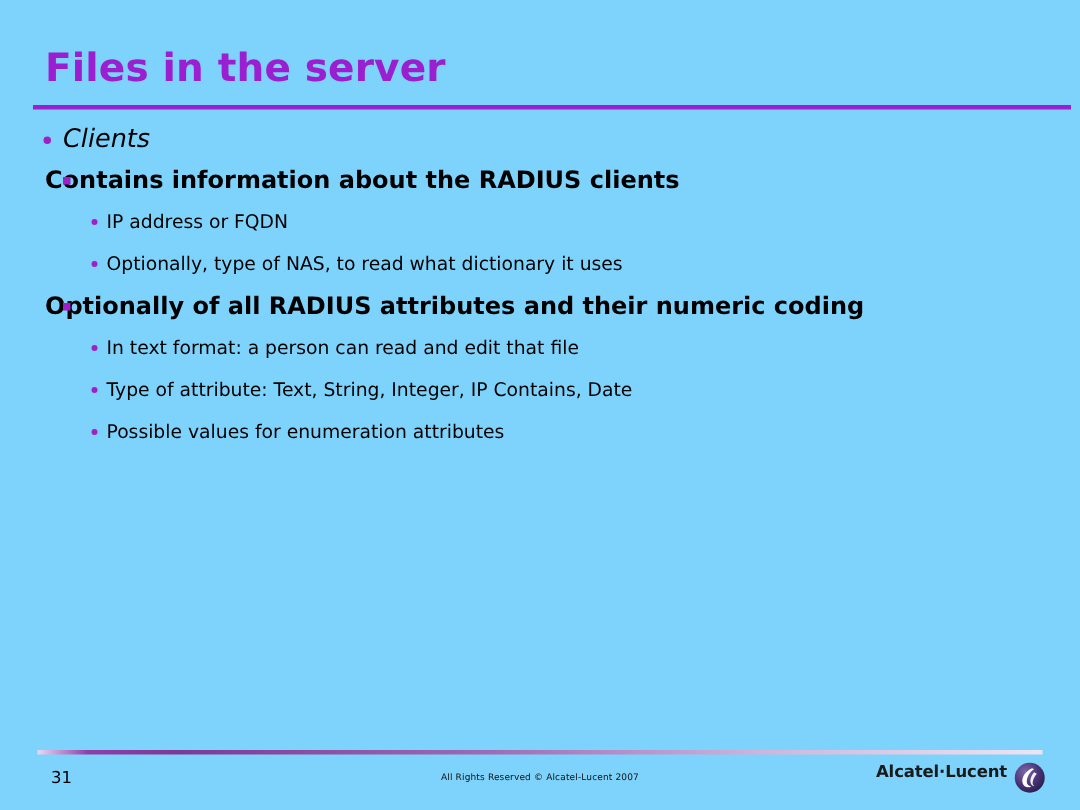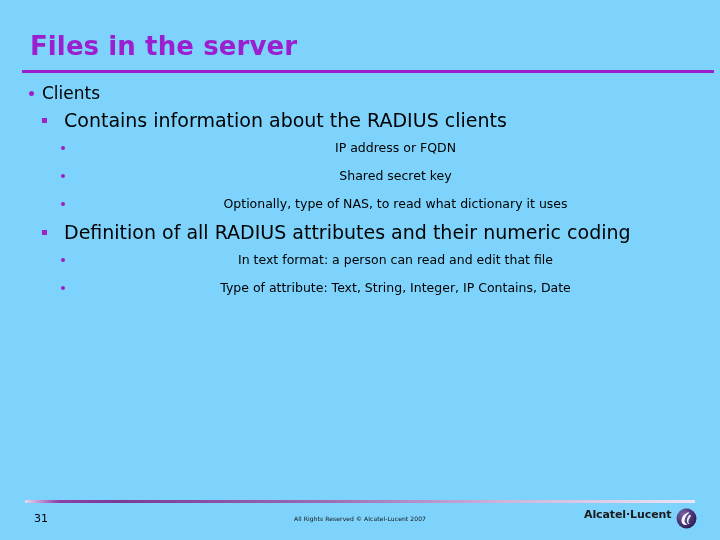--- a/index.html
+++ b/index.html
@@ -52,55 +52,55 @@
     color: #000000;
     white-space: nowrap;
   }
 
   
   .lvl1 {
     padding-left: 42px;
     font-size: 17px;
     height: 26px;
     line-height: 26px;
+    font-style: italic;
   }
   .lvl1 .bullet {
     position: absolute;
     left: 29px;
     top: 11px;
     width: 5px;
     height: 5px;
     border-radius: 50%;
     background: #A020C8;
   }
 
   
   .lvl2 {
-    padding-left: 64px;
-    font-size: 19px;
+    padding-left: 30px;
+    font-size: 16px;
     height: 28px;
     line-height: 28px;
-    font-weight: normal;
+    font-weight: bold;
   }
   .lvl2 .bullet {
     position: absolute;
     left: 42px;
     top: 12px;
     width: 5px;
     height: 5px;
     background: #A020C8;
   }
 
   
   .lvl3 {
     padding-left: 71px;
     font-size: 12.5px;
     height: 28px;
     line-height: 28px;
-    text-align: center;
   }
   .lvl3 .bullet {
     position: absolute;
     left: 61px;
     top: 12px;
     width: 4px;
     height: 4px;
     border-radius: 50%;
     background: #A020C8;
   }
@@ -173,46 +173,46 @@
     <div class="line lvl2">
       <span class="bullet"></span>
       <span>Contains information about the RADIUS clients</span>
     </div>
 
     <div class="line lvl3">
       <span class="bullet"></span>
       <span>IP address or FQDN</span>
     </div>
 
-    <div class="line lvl3">
-      <span class="bullet"></span>
-      <span>Shared secret key</span>
-    </div>
 
     <div class="line lvl3">
       <span class="bullet"></span>
       <span>Optionally, type of NAS, to read what dictionary it uses</span>
     </div>
 
 
     <div class="line lvl2">
       <span class="bullet"></span>
-      <span>Definition of all RADIUS attributes and their numeric coding</span>
+      <span>Optionally of all RADIUS attributes and their numeric coding</span>
     </div>
 
     <div class="line lvl3">
       <span class="bullet"></span>
       <span>In text format: a person can read and edit that file</span>
     </div>
 
     <div class="line lvl3">
       <span class="bullet"></span>
       <span>Type of attribute: Text, String, Integer, IP Contains, Date</span>
     </div>
 
+    <div class="line lvl3">
+      <span class="bullet"></span>
+      <span>Possible values for enumeration attributes</span>
+    </div>
   </div>
 
   <div class="footer-rule"></div>
 
   <div class="page-number">31</div>
 
   <div class="copyright">All Rights Reserved © Alcatel-Lucent 2007</div>
 
   <div class="logo">
     <span class="logo-word">Alcatel·Lucent</span>

